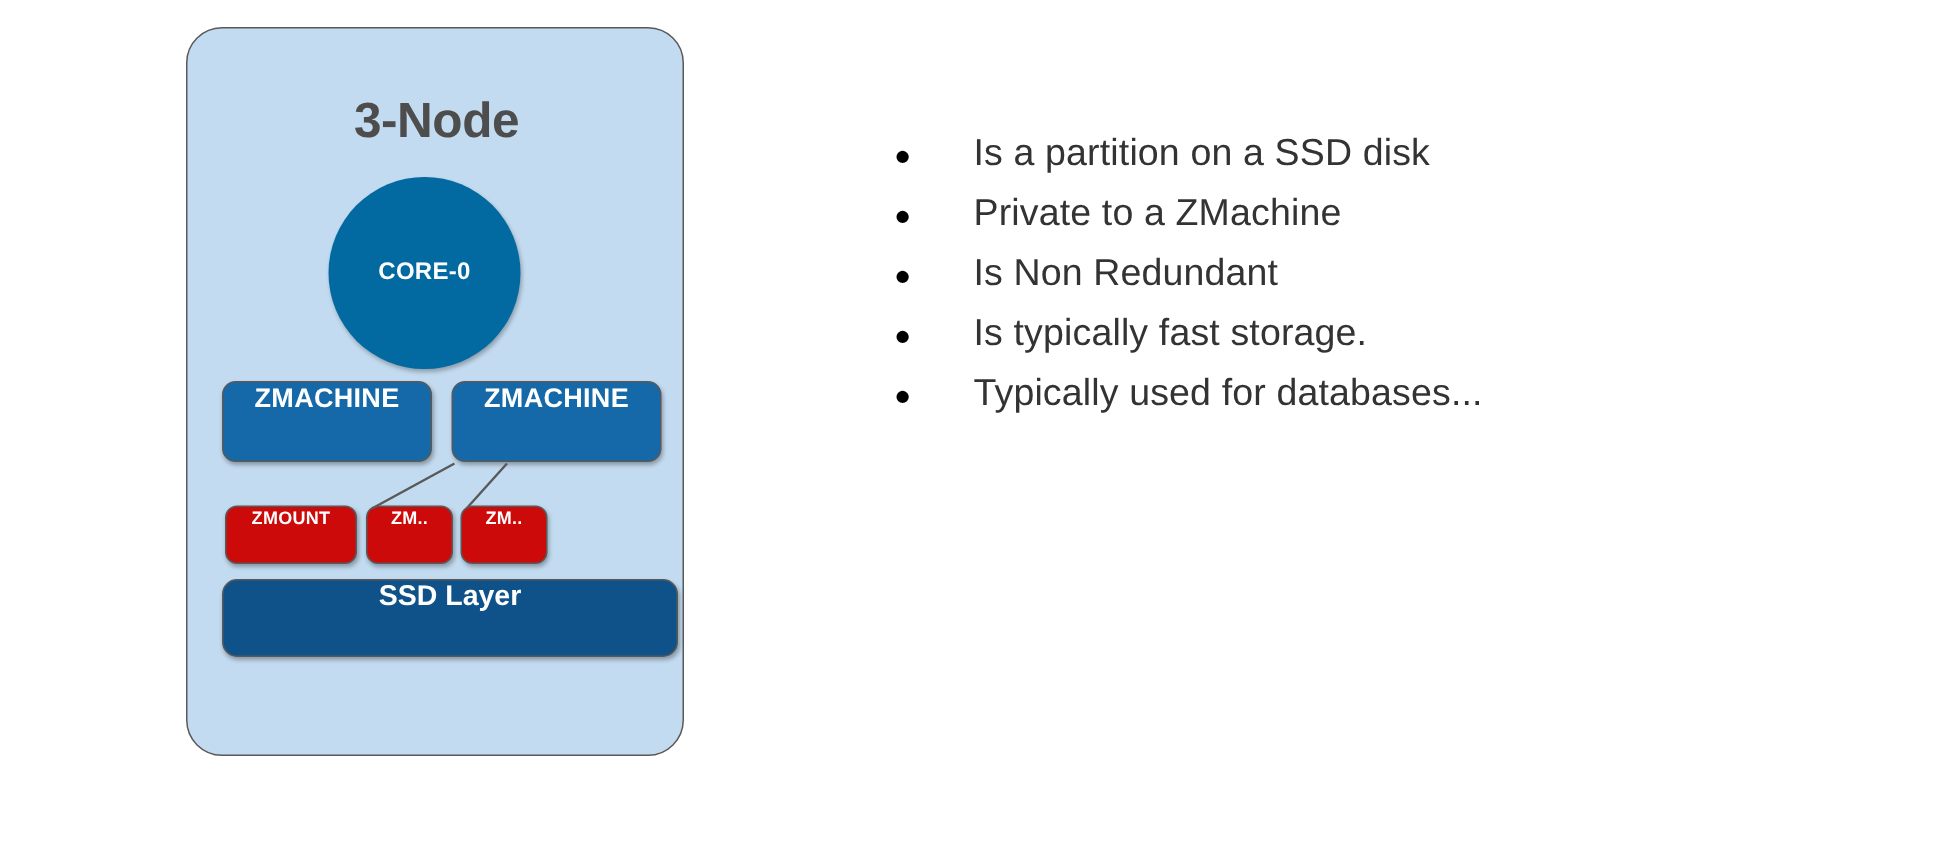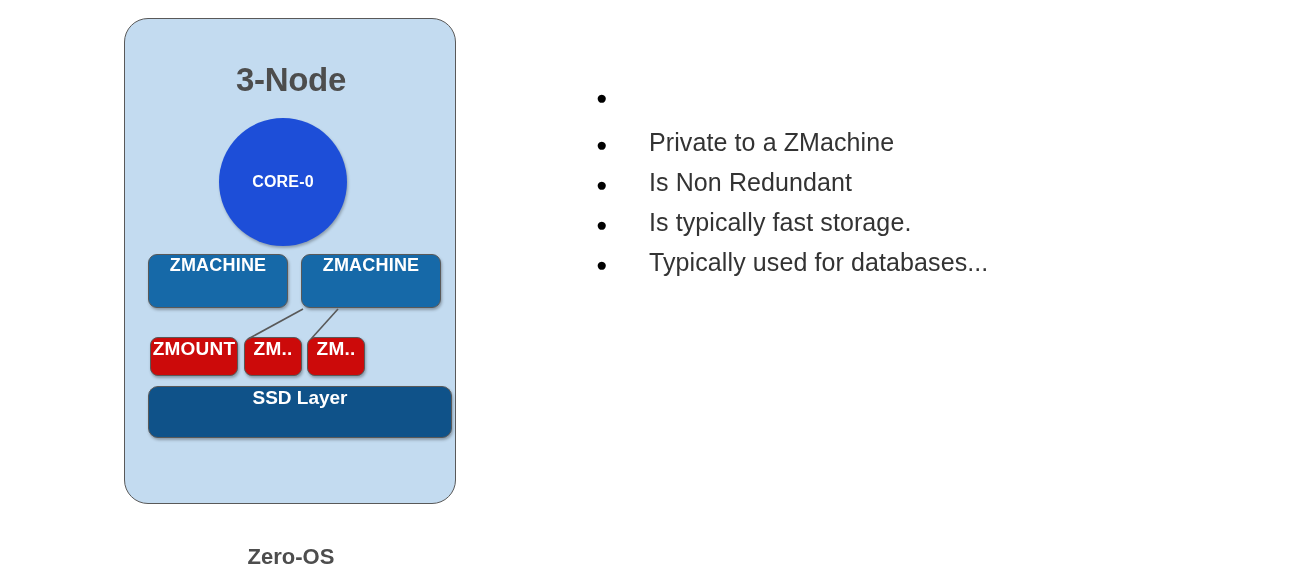--- a/index.html
+++ b/index.html
@@ -53,21 +53,21 @@
   }
 
   
   #core-circle {
     position: absolute;
     left: 219px;
     top: 118px;
     width: 128px;
     height: 128px;
     border-radius: 50%;
-    background: #1d4ed8;
+    background: #0369a1;
     display: flex;
     align-items: center;
     justify-content: center;
     box-shadow: 1px 2px 3px rgba(0,0,0,0.28);
   }
   #core-circle .core-label {
     color: #ffffff;
     font-size: 16px;
     font-weight: bold;
     letter-spacing: 0.2px;
@@ -96,21 +96,21 @@
     letter-spacing: 0.2px;
   }
   #zmachine-1 { left: 148px; }
   #zmachine-2 { left: 301px; }
 
   .zmount-box {
     top: 337px;
     height: 39px;
     background: #cc0a0a;
     border-radius: 8px;
-    font-size: 19px;
+    font-size: 12px;
     letter-spacing: 0.2px;
   }
   #zmount-1 { left: 150px; width: 88px; }
   #zmount-2 { left: 244px; width: 58px; }
   #zmount-3 { left: 307px; width: 58px; }
 
   #ssd-layer-box {
     left: 148px;
     top: 386px;
     width: 304px;
@@ -155,21 +155,20 @@
     font-weight: 300;
     letter-spacing: 0.1px;
     white-space: nowrap;
   }
 </style>
 </head>
 <body>
 
 <div id="node-panel">
   <div id="node-title">3-Node</div>
-  <div id="node-os-label">Zero-OS</div>
 </div>
 
 <div id="core-circle">
   <span class="core-label">CORE-0</span>
 </div>
 
 <div class="dbox zmachine-box" id="zmachine-1">
   <span>ZMACHINE</span>
 </div>
 <div class="dbox zmachine-box" id="zmachine-2">
@@ -191,20 +190,21 @@
 </div>
 
 <svg id="connectors" viewBox="0 0 1302 576">
   <line x1="303" y1="309" x2="248" y2="339" stroke="#595959" stroke-width="1.6"></line>
   <line x1="338" y1="309" x2="311" y2="339" stroke="#595959" stroke-width="1.6"></line>
 </svg>
 
 <div id="bullet-list">
   <div class="bullet-row">
     <span class="bullet-marker">●</span>
+    <span class="bullet-text">Is a partition on a SSD disk</span>
   </div>
   <div class="bullet-row">
     <span class="bullet-marker">●</span>
     <span class="bullet-text">Private to a ZMachine</span>
   </div>
   <div class="bullet-row">
     <span class="bullet-marker">●</span>
     <span class="bullet-text">Is Non Redundant</span>
   </div>
   <div class="bullet-row">

